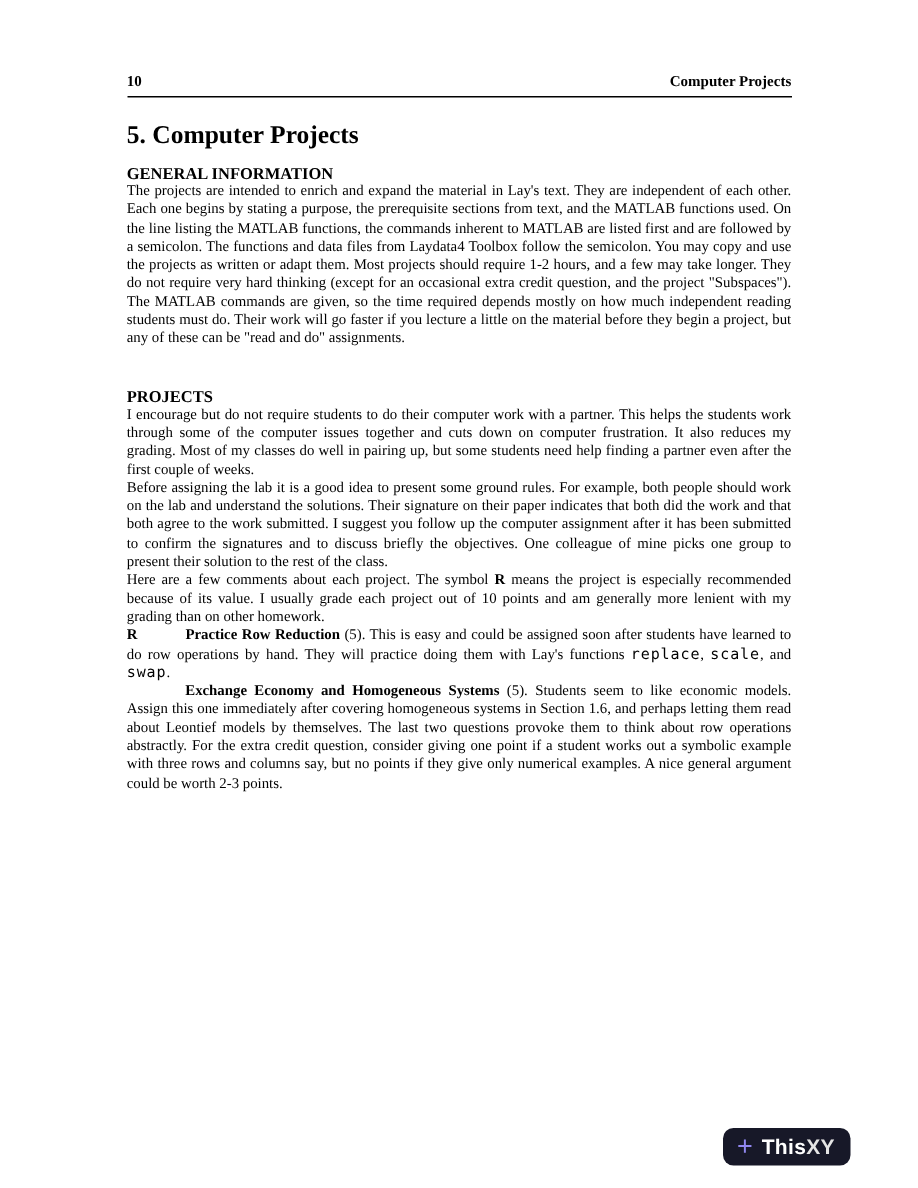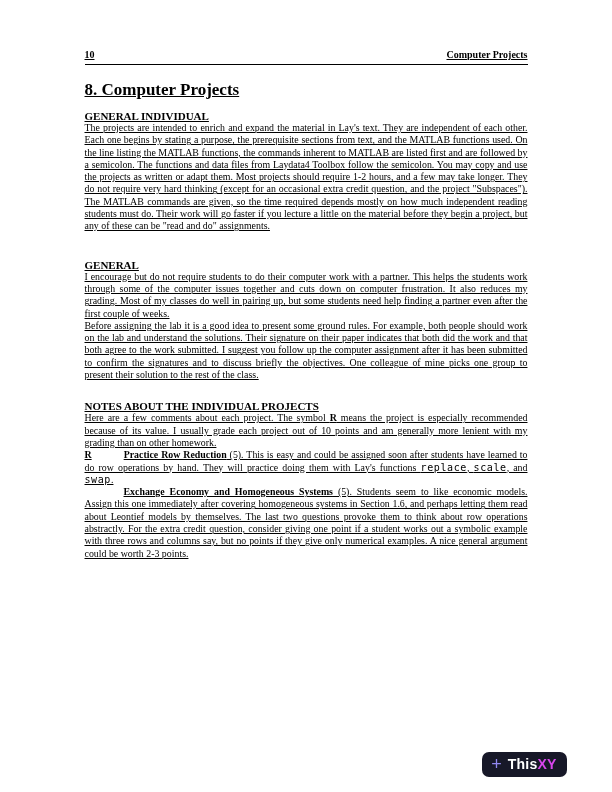--- a/index.html
+++ b/index.html
@@ -7,21 +7,20 @@
     position: relative;
     width: 565px;
     height: 792px;
     margin: 0 auto;
     background: #ffffff;
     box-sizing: border-box;
     padding: 49px 61px 0 61px;
     font-family: "Liberation Serif", serif;
     color: #000000;
     overflow: hidden;
-    text-decoration: underline;
   }
   .page-header {
     display: flex;
     justify-content: space-between;
     align-items: flex-end;
     font-size: 10px;
     font-weight: bold;
     line-height: 11px;
     padding-bottom: 4px;
     border-bottom: 1.5px solid #000000;
@@ -79,42 +78,41 @@
     line-height: 16px;
     cursor: pointer;
   }
   .logo-plus {
     color: #9187f0;
     font-weight: normal;
     font-size: 18px;
     line-height: 16px;
   }
   .logo-text { color: #ffffff; letter-spacing: 0.2px; }
-  .logo-xy { color: #d946ef; }
+  .logo-xy { color: #e5e5e5; }
 </style>
 </head>
 <body>
 
 <div class="page">
 
   <div class="page-header">
     <span>10</span>
     <span>Computer Projects</span>
   </div>
 
-  <h1 class="doc-title">8. Computer Projects</h1>
+  <h1 class="doc-title">5. Computer Projects</h1>
 
-  <h2 class="section-heading h-general">GENERAL INDIVIDUAL</h2>
+  <h2 class="section-heading h-general">GENERAL INFORMATION</h2>
   <p class="body-par mt-first"><span>The projects are intended to enrich and expand the material in Lay's text. They are independent of each other. Each one begins by stating a purpose, the prerequisite sections from text, and the MATLAB functions used. On the line listing the MATLAB functions, the commands inherent to MATLAB are listed first and are followed by a semicolon. The functions and data files from Laydata4 Toolbox follow the semicolon. You may copy and use the projects as written or adapt them.  Most projects should require 1-2 hours, and a few may take longer. They do not require very hard thinking (except for an occasional extra credit question, and the project "Subspaces"). The MATLAB commands are given, so the time required depends mostly on how much independent reading students must do. Their work will go faster if you lecture a little on the material before they begin a project, but any of these can be "read and do" assignments.</span></p>
 
-  <h2 class="section-heading h-partners">GENERAL</h2>
+  <h2 class="section-heading h-partners">PROJECTS</h2>
   <p class="body-par mt-par3"><span>I encourage but do not require students to do their computer work with a partner. This helps the students work through some of the computer issues together and cuts down on computer frustration. It also reduces my grading. Most of my classes do well in pairing up, but some students need help finding a partner even after the first couple of weeks.</span></p>
   <p class="body-par mt-par4"><span>Before assigning the lab it is a good idea to present some ground rules. For example, both people should work on the lab and understand the solutions. Their signature on their paper indicates that both did the work and that both agree to the work submitted. I suggest you follow up the computer assignment after it has been submitted to confirm the signatures and to discuss briefly the objectives. One colleague of mine picks one group to present their solution to the rest of the class.</span></p>
 
-  <h2 class="section-heading h-notes">NOTES ABOUT THE INDIVIDUAL PROJECTS</h2>
   <p class="body-par mt-par5"><span>Here are a few comments about each project.  The symbol </span><span class="b">R</span><span> means the project is especially recommended because of its value. I usually grade each project out of 10 points and am generally more lenient with my grading than on other homework.</span></p>
   <p class="body-par mt-par7"><span class="b">R</span><span class="tab-sp"></span><span class="b">Practice Row Reduction</span><span> (5). This is easy and could be assigned soon after students have learned to do row operations by hand.  They will practice doing them with Lay's functions </span><span class="mono">replace</span><span>, </span><span class="mono">scale</span><span>, and </span><span class="mono">swap</span><span>.</span></p>
   <p class="body-par mt-par8 indent"><span class="b">Exchange Economy and Homogeneous Systems</span><span> (5).  Students seem to like economic models.  Assign this one immediately after covering homogeneous systems in Section 1.6, and perhaps letting them read about Leontief models by themselves. The last two questions provoke them to think about row operations abstractly. For the extra credit question, consider giving one point if a student works out a symbolic example with three rows and columns say, but no points if they give only numerical examples. A nice general argument could be worth 2-3 points.</span></p>
 
   <div class="logo">
     <span class="logo-plus">+</span>
     <span class="logo-text"><span>This</span><span class="logo-xy">XY</span></span>
   </div>
 
 </div>

